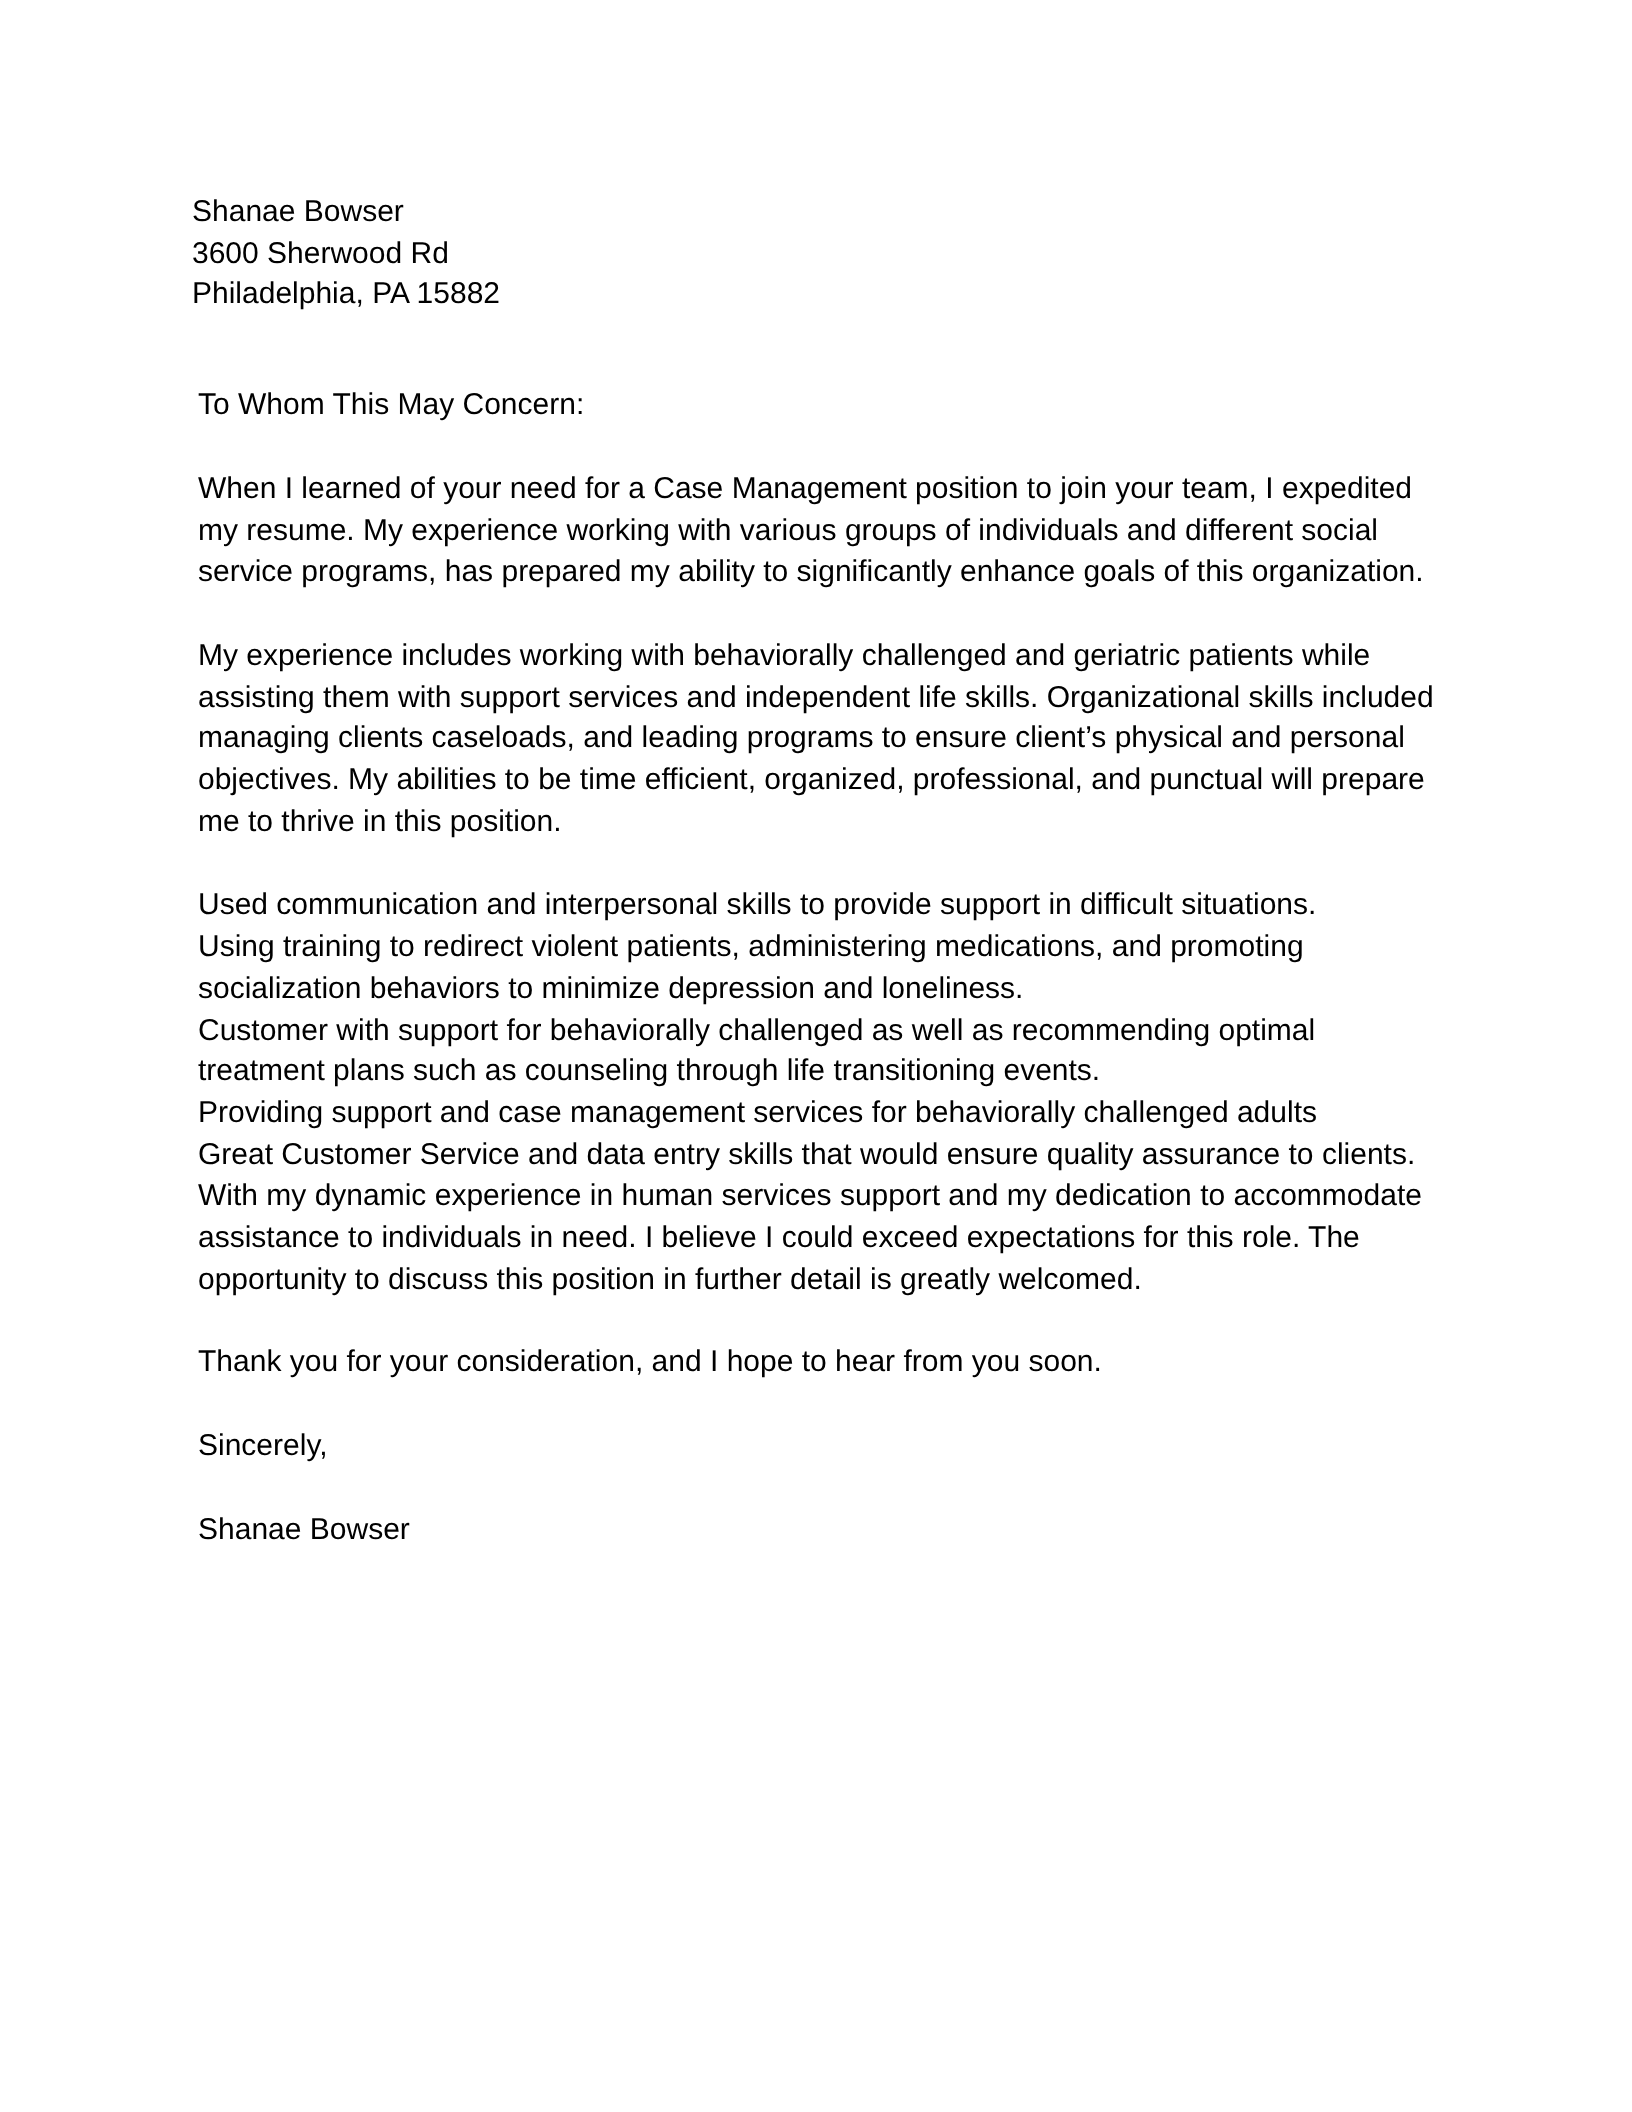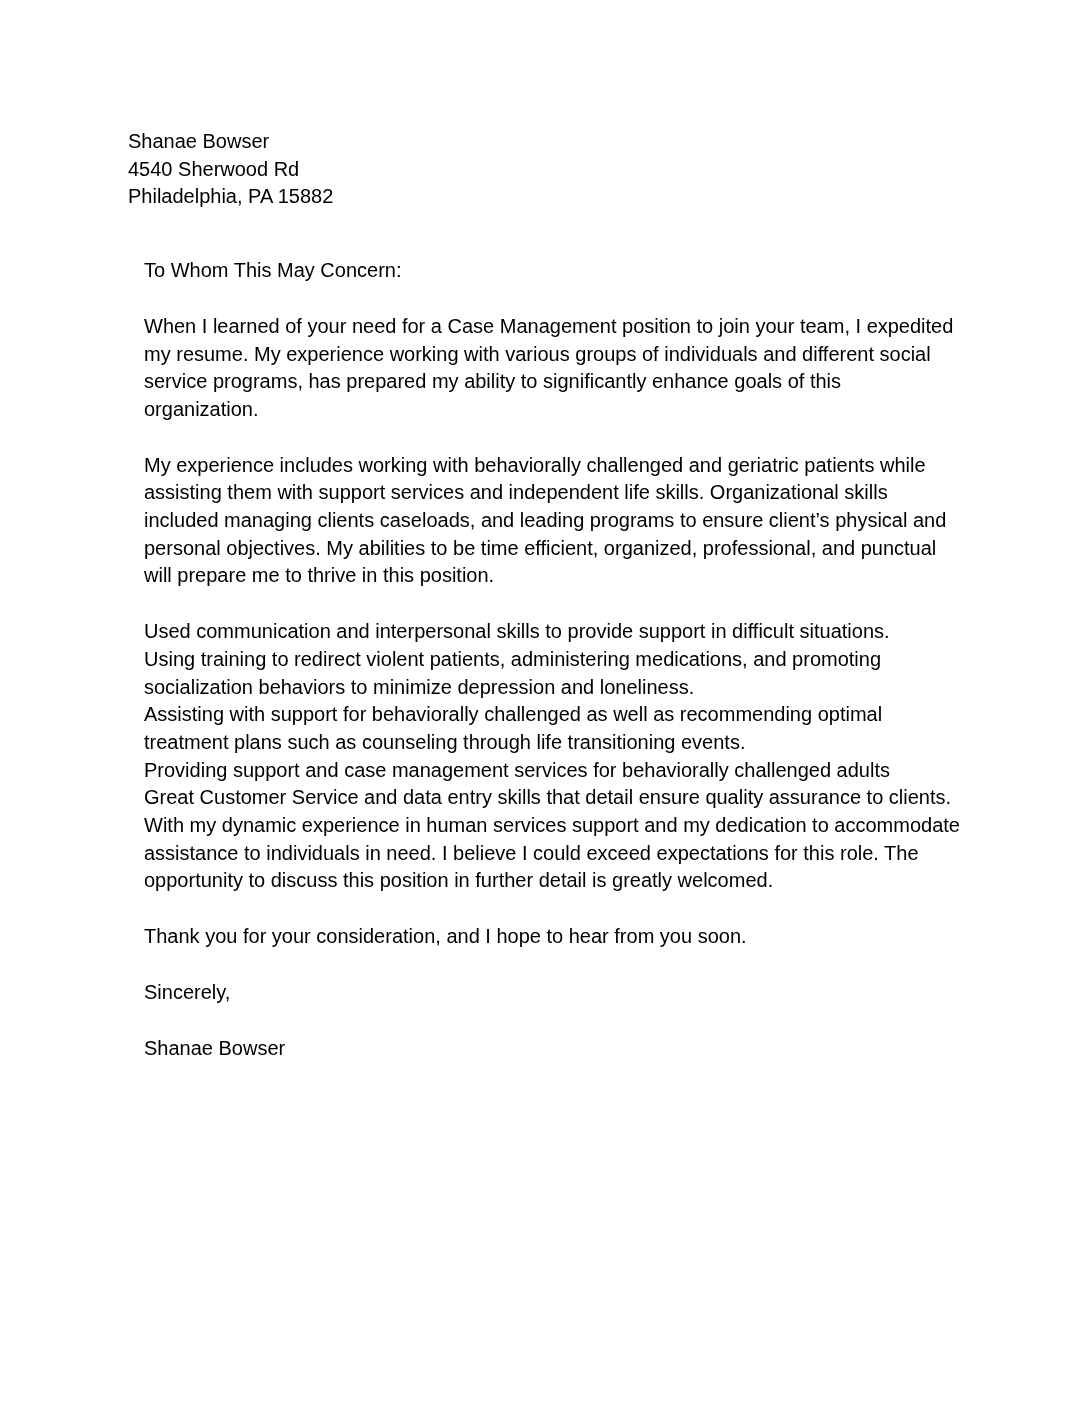--- a/index.html
+++ b/index.html
@@ -14,53 +14,53 @@
     background: #ffffff;
     box-sizing: border-box;
     padding: 128px 128px 12px 128px;
     font-family: "Liberation Sans", sans-serif;
     font-size: 20px;
     line-height: 27.7px;
     color: #000000;
     overflow: hidden;
   }
   .block {
-    margin: 0 0 28px 16px;
+    margin: 0 0 28px 4px;
   }
   .sender-block {
     margin: 0 0 46px 0;
   }
   .line {
     margin: 0;
     padding: 0;
   }
 </style>
 </head>
 <body>
 
 <div class="page">
 
   <div class="sender-block">
     <div class="line">Shanae Bowser</div>
-    <div class="line">4540 Sherwood Rd</div>
+    <div class="line">3600 Sherwood Rd</div>
     <div class="line">Philadelphia, PA 15882</div>
   </div>
 
   <div class="block">To Whom This May Concern:</div>
 
   <div class="block">When I learned of your need for a Case Management position to join your team, I expedited my resume. My experience working with various groups of individuals and different social service programs, has prepared my ability to significantly enhance goals of this organization.</div>
 
   <div class="block">My experience includes working with behaviorally challenged and geriatric patients while assisting them with support services and independent life skills. Organizational skills included managing clients caseloads, and leading programs to ensure client’s physical and personal objectives. My abilities to be time efficient, organized, professional, and punctual will prepare me to thrive in this position.</div>
 
   <div class="block">
     <div class="line">Used communication and interpersonal skills to provide support in difficult situations.</div>
     <div class="line">Using training to redirect violent patients, administering medications, and promoting socialization behaviors to minimize depression and loneliness.</div>
-    <div class="line">Assisting with support for behaviorally challenged as well as recommending optimal treatment plans such as counseling through life transitioning events.</div>
+    <div class="line">Customer with support for behaviorally challenged as well as recommending optimal treatment plans such as counseling through life transitioning events.</div>
     <div class="line">Providing support and case management services for behaviorally challenged adults</div>
-    <div class="line">Great Customer Service and data entry skills that detail ensure quality assurance to clients.</div>
+    <div class="line">Great Customer Service and data entry skills that would ensure quality assurance to clients.</div>
     <div class="line">With my dynamic experience in human services support and my dedication to accommodate assistance to individuals in need. I believe I could exceed expectations for this role. The opportunity to discuss this position in further detail is greatly welcomed.</div>
   </div>
 
   <div class="block">Thank you for your consideration, and I hope to hear from you soon.</div>
 
   <div class="block">Sincerely,</div>
 
   <div class="block">Shanae Bowser</div>
 
 </div>

